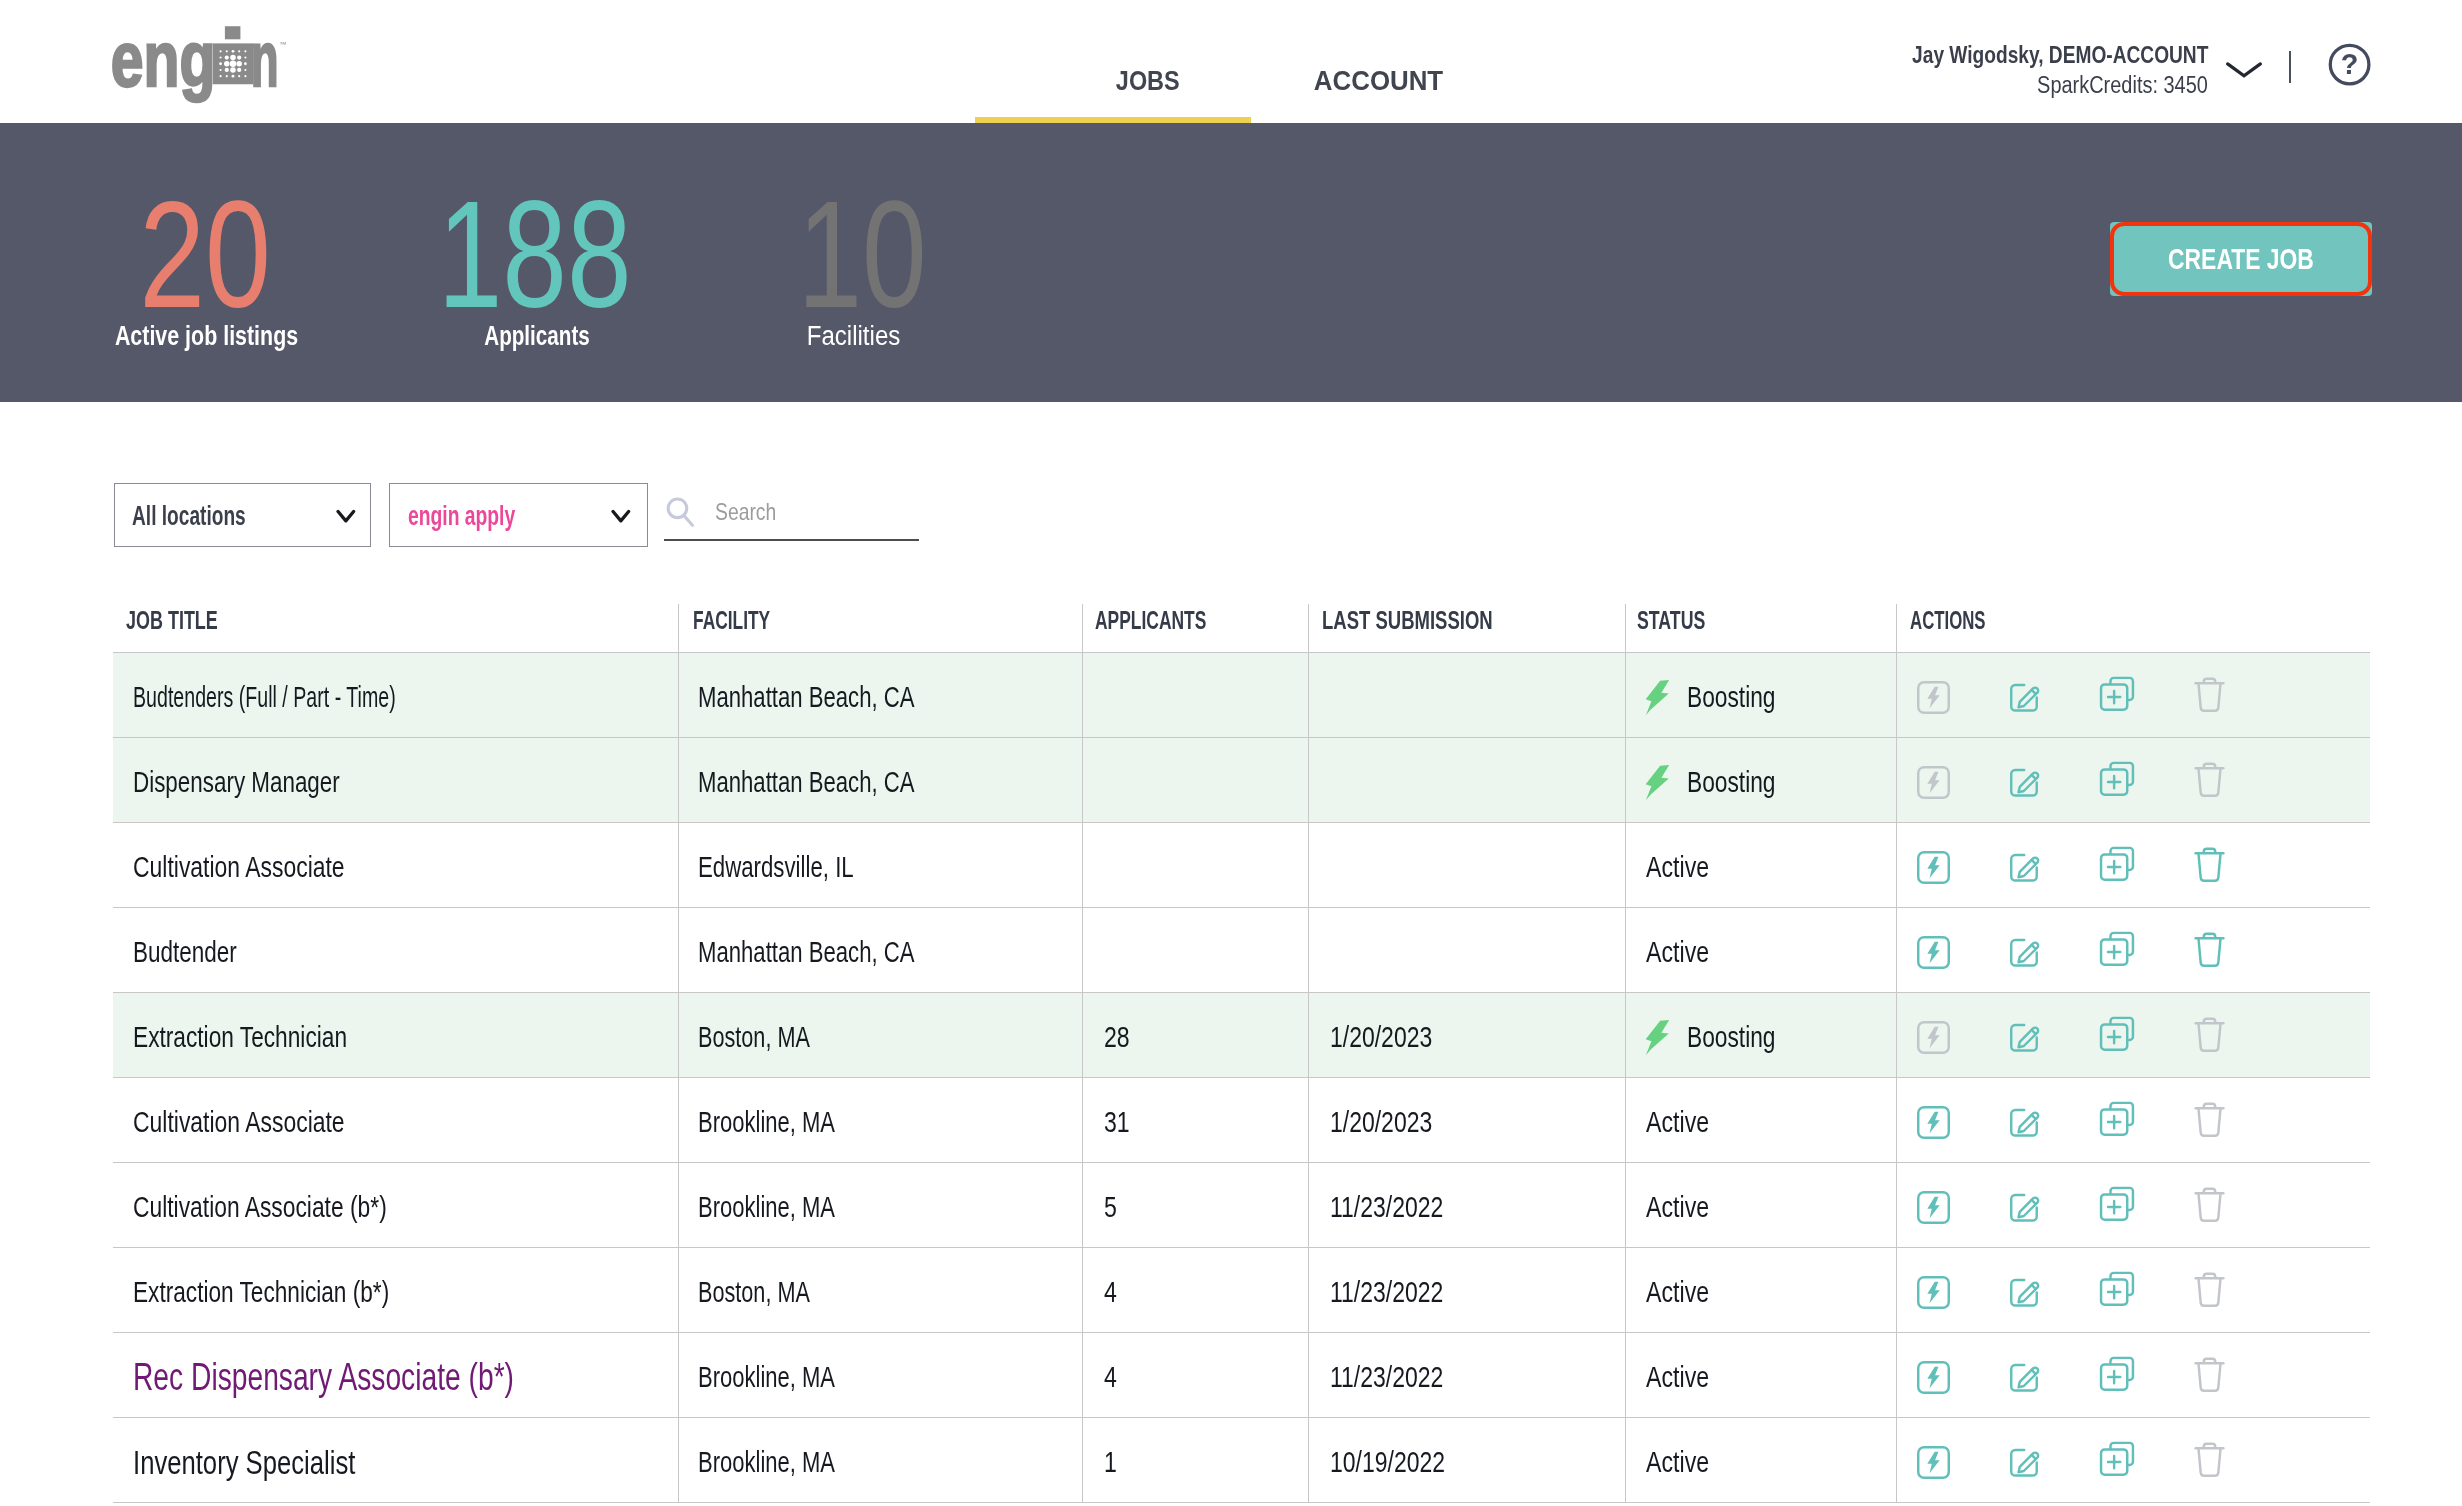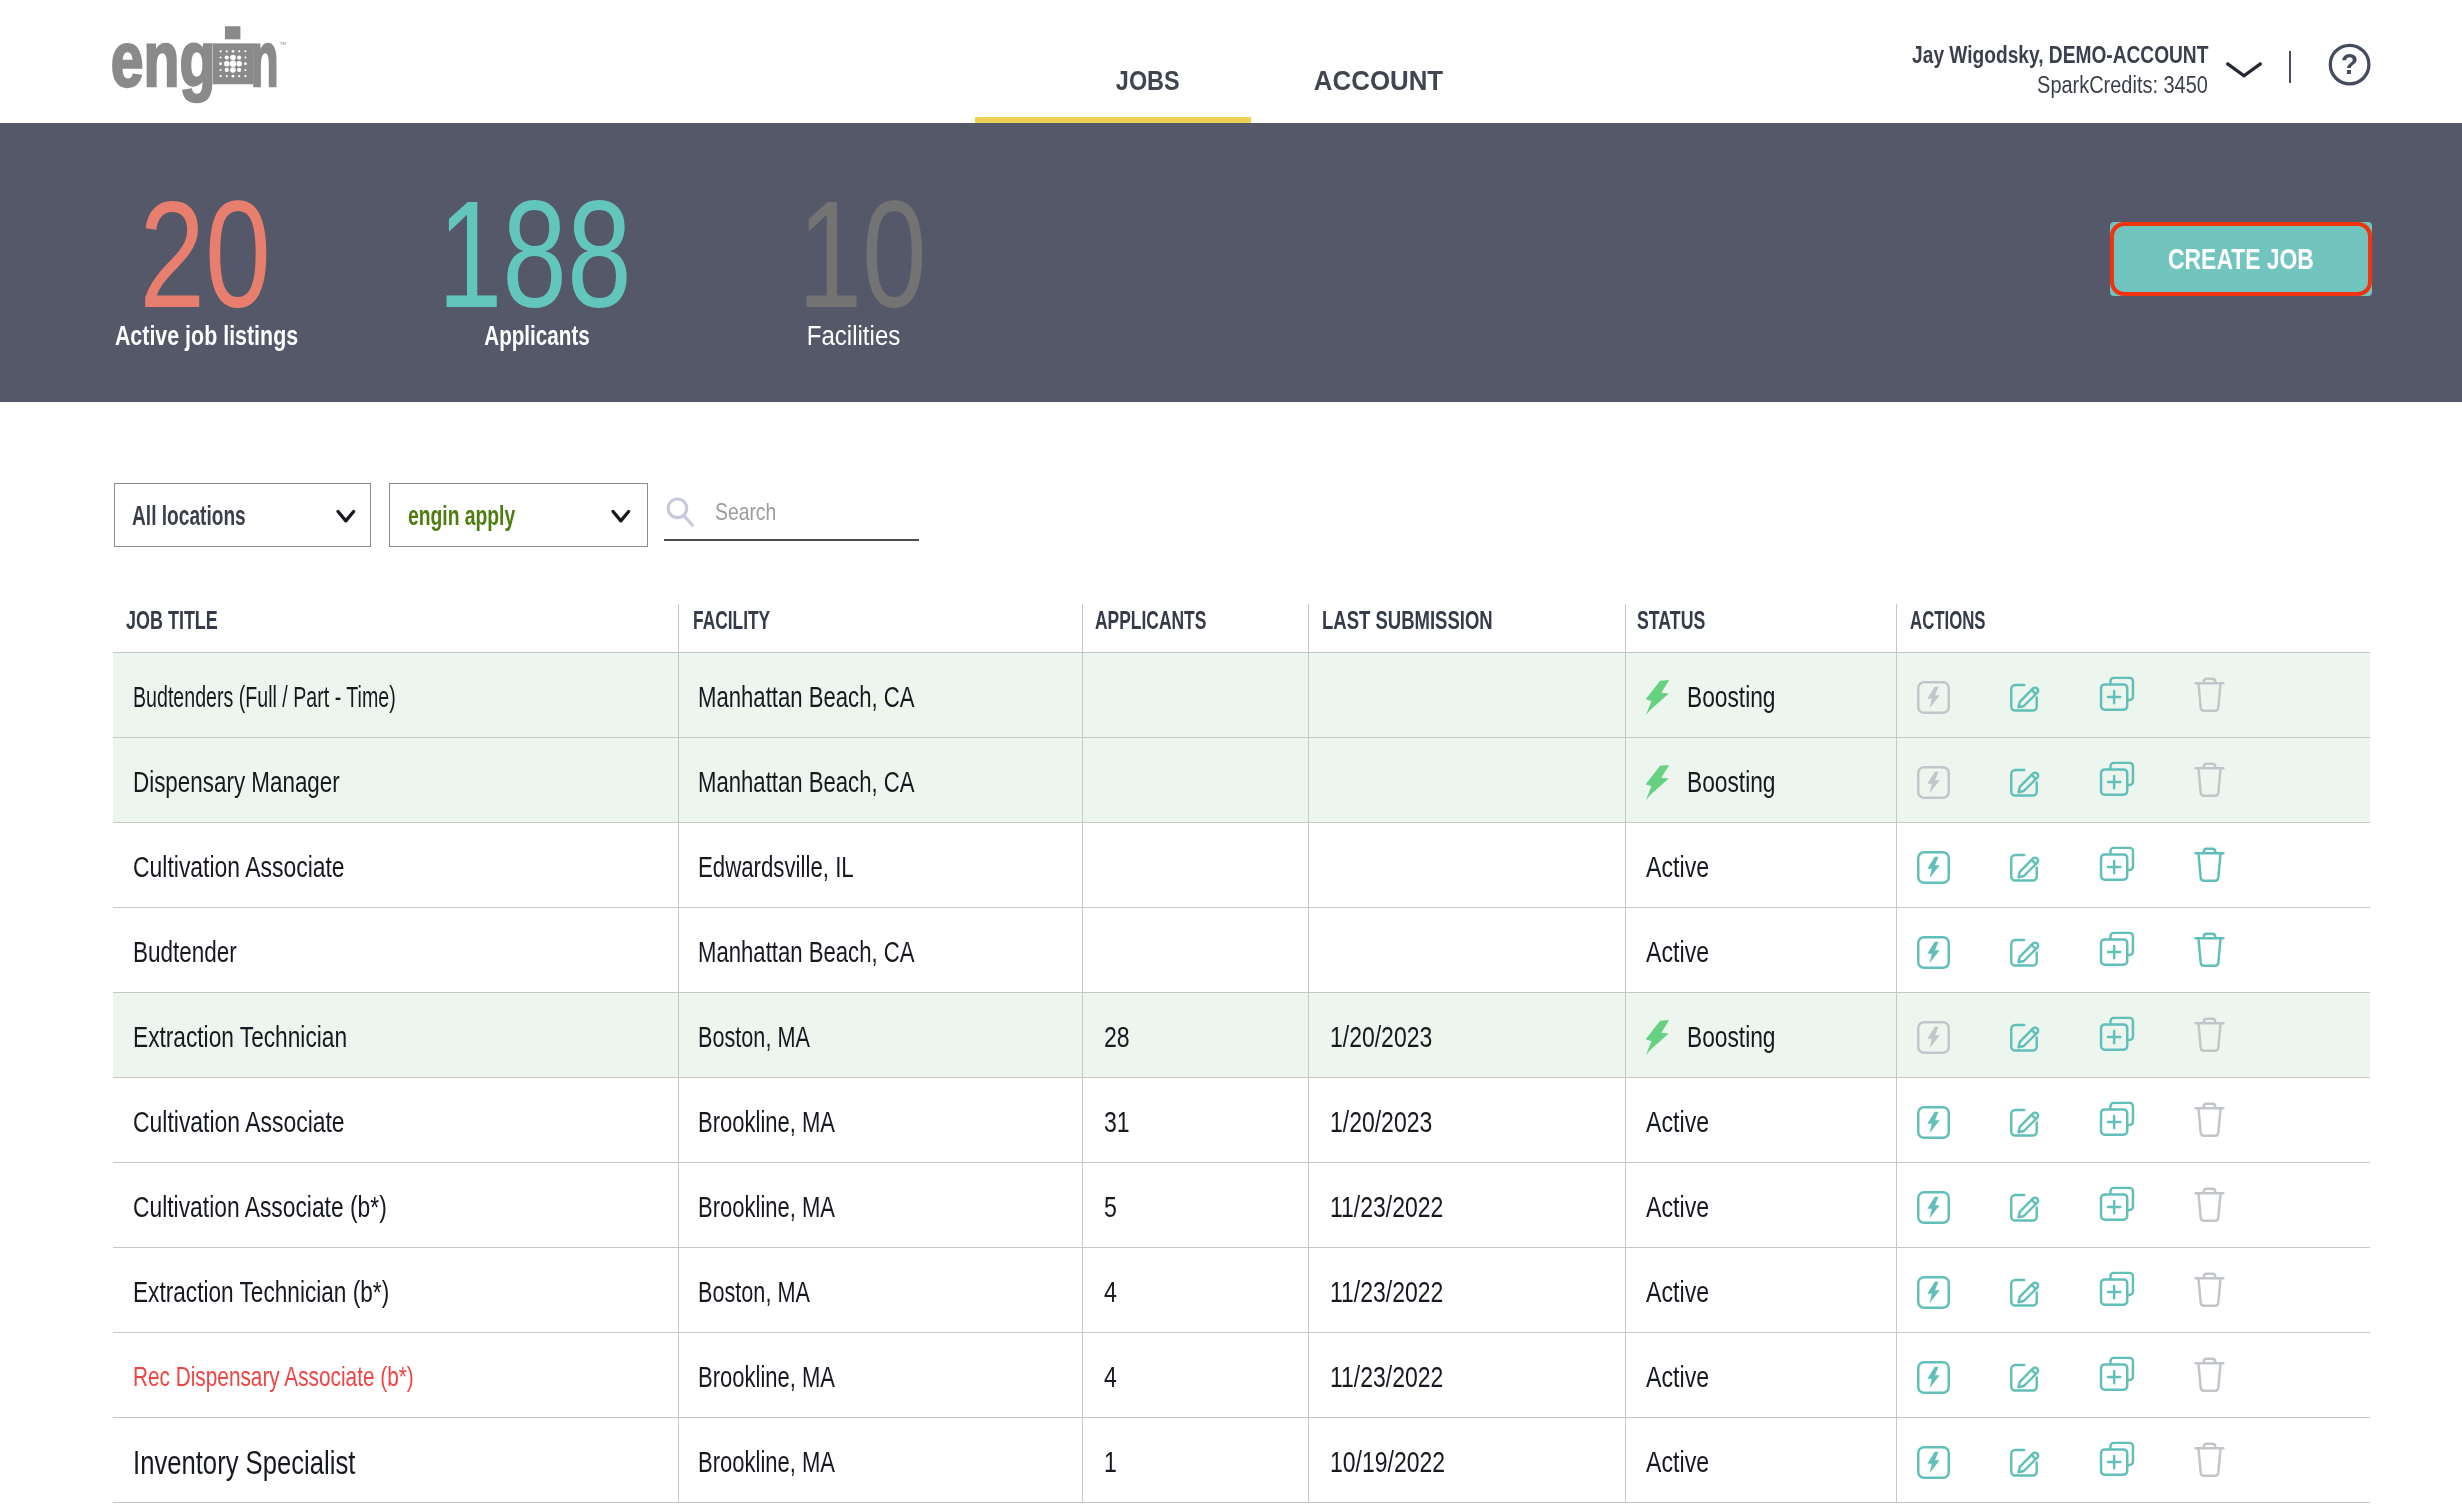--- a/index.html
+++ b/index.html
@@ -66,21 +66,21 @@
 <div class="a" style="left:649px;top:321px;width:410px;text-align:center;font-weight:normal;font-size:27px;color:#fff"><span class="tx" style="transform:scaleX(0.8919);transform-origin:50% 50%">Facilities</span></div>
 <div class="a" style="left:2110px;top:222px;width:262px;height:74px;background:#71c5be;border-radius:4.1px"></div>
 <div class="a" style="left:2110px;top:222px;width:262px;height:74px;border:4.1px solid #f2340e;border-radius:14px"></div>
 <div class="a" style="left:2110px;top:222px;width:262px;height:74px;text-align:center;line-height:74px;font-weight:bold;font-size:29.5px;color:#fff"><span class="tx" style="transform:scaleX(0.7761);transform-origin:50% 50%">CREATE JOB</span></div>
 <div class="a" style="left:114px;top:483px;width:257px;height:64px;border:1.6px solid #898c92"></div>
 <div class="a" style="left:132px;top:501px;font-weight:bold;font-size:27px;color:#3a3f4b"><span class="tx" style="transform:scaleX(0.7084);transform-origin:0 50%">All locations</span></div>
 <svg class="a" style="left:336px;top:509px" width="19.7" height="16.4" viewBox="0 0 24 20" fill="none" stroke="#17191d" stroke-width="4" stroke-linecap="round" stroke-linejoin="round">
     <path d="M2.5,3 L12,14.5 L21.5,3"></path>
   </svg>
 <div class="a" style="left:389px;top:483px;width:259px;height:64px;border:1.6px solid #898c92"></div>
-<div class="a" style="left:408px;top:501px;font-weight:bold;font-size:27px;color:#4d7c0f"><span class="tx" style="transform:scaleX(0.7144);transform-origin:0 50%">engin apply</span></div>
+<div class="a" style="left:408px;top:501px;font-weight:bold;font-size:27px;color:#ec4899"><span class="tx" style="transform:scaleX(0.7144);transform-origin:0 50%">engin apply</span></div>
 <svg class="a" style="left:611px;top:509px" width="19.7" height="16.4" viewBox="0 0 24 20" fill="none" stroke="#17191d" stroke-width="4" stroke-linecap="round" stroke-linejoin="round">
     <path d="M2.5,3 L12,14.5 L21.5,3"></path>
   </svg>
 <svg class="a" style="left:666px;top:497px" width="31" height="34" viewBox="0 0 38 42" fill="none" stroke="#c6cada" stroke-width="3.8" stroke-linecap="round">
     <circle cx="14" cy="14" r="11.5"></circle>
     <path d="M22.5,23.5 L32.5,35"></path>
   </svg>
 <div class="a" style="left:715px;top:498px;font-size:24px;color:#9c9ca0"><span class="tx" style="transform:scaleX(0.8054);transform-origin:0 50%">Search</span></div>
 <div class="a" style="left:664px;top:539px;width:255px;height:1.6px;background:#4d4d4d"></div>
 <div class="a" style="left:113px;top:652px;width:2257px;height:170px;background:#ecf6ee"></div>
@@ -293,21 +293,21 @@
 <div class="a" style="left:2098px;top:1270px"><svg width="38" height="36" viewBox="0 0 46 44" fill="none" stroke="#61bfb9" stroke-width="3" stroke-linecap="round" stroke-linejoin="round">
       <path d="M15,10.5 V7.5 a4,4 0 0 1 4,-4 H38.5 a4,4 0 0 1 4,4 v19 a4,4 0 0 1 -4,4 h-3"></path>
       <rect x="3.5" y="11.5" width="32" height="31" rx="4.5"></rect>
       <path d="M19.5,19.5 v15 M12,27 h15"></path>
     </svg></div>
 <div class="a" style="left:2194px;top:1272px"><svg width="31" height="36" viewBox="0 0 38 44" fill="none" stroke="#c2c5ca" stroke-width="3" stroke-linecap="round" stroke-linejoin="round">
       <path d="M2,7.5 H36"></path>
       <path d="M12,7 V5.5 a3.5,3.5 0 0 1 3.5,-3.5 h7 a3.5,3.5 0 0 1 3.5,3.5 V7"></path>
       <path d="M5.5,8 L8.2,37.5 a4.2,4.2 0 0 0 4.2,3.8 h13.2 a4.2,4.2 0 0 0 4.2,-3.8 L32.5,8"></path>
     </svg></div>
-<div class="a" style="left:133px;top:1360px;height:34px;line-height:34px;font-size:28px;color:#ef4444"><span class="tx" style="transform:scaleX(0.7424);transform-origin:0 50%">Rec Dispensary Associate (b*)</span></div>
+<div class="a" style="left:133px;top:1360px;height:34px;line-height:34px;font-size:38px;color:#701a75"><span class="tx" style="transform:scaleX(0.7424);transform-origin:0 50%">Rec Dispensary Associate (b*)</span></div>
 <div class="a" style="left:698px;top:1360px;height:34px;line-height:34px;font-size:30px;color:#16191f"><span class="tx" style="transform:scaleX(0.7338);transform-origin:0 50%">Brookline, MA</span></div>
 <div class="a" style="left:1104px;top:1360px;height:34px;line-height:34px;font-size:30px;color:#16191f"><span class="tx" style="transform:scaleX(0.7700);transform-origin:0 50%">4</span></div>
 <div class="a" style="left:1330px;top:1360px;height:34px;line-height:34px;font-size:30px;color:#16191f"><span class="tx" style="transform:scaleX(0.7660);transform-origin:0 50%">11/23/2022</span></div>
 <div class="a" style="left:1646px;top:1360px;height:34px;line-height:34px;font-size:29.5px;color:#16191f"><span class="tx" style="transform:scaleX(0.7855);transform-origin:0 50%">Active</span></div>
 <div class="a" style="left:1917px;top:1361px"><svg width="33" height="33" viewBox="0 0 40 40" fill="none">
       <rect x="1.5" y="1.5" width="37" height="37" rx="7" stroke="#61bfb9" stroke-width="3"></rect>
       <path d="M21.5 7 L12.5 21.5 h5.4 L15.2 33 L27.5 17.2 h-5.6 L26 7 Z" fill="#61bfb9"></path>
     </svg></div>
 <div class="a" style="left:2008px;top:1361px"><svg width="34" height="33" viewBox="0 0 42 40" fill="none" stroke="#61bfb9" stroke-width="3" stroke-linecap="round" stroke-linejoin="round">
       <path d="M20,4.5 H9 C6.2,4.5 4,6.7 4,9.5 V31 C4,33.8 6.2,36 9,36 H30.5 C33.3,36 35.5,33.8 35.5,31 V20"></path>

